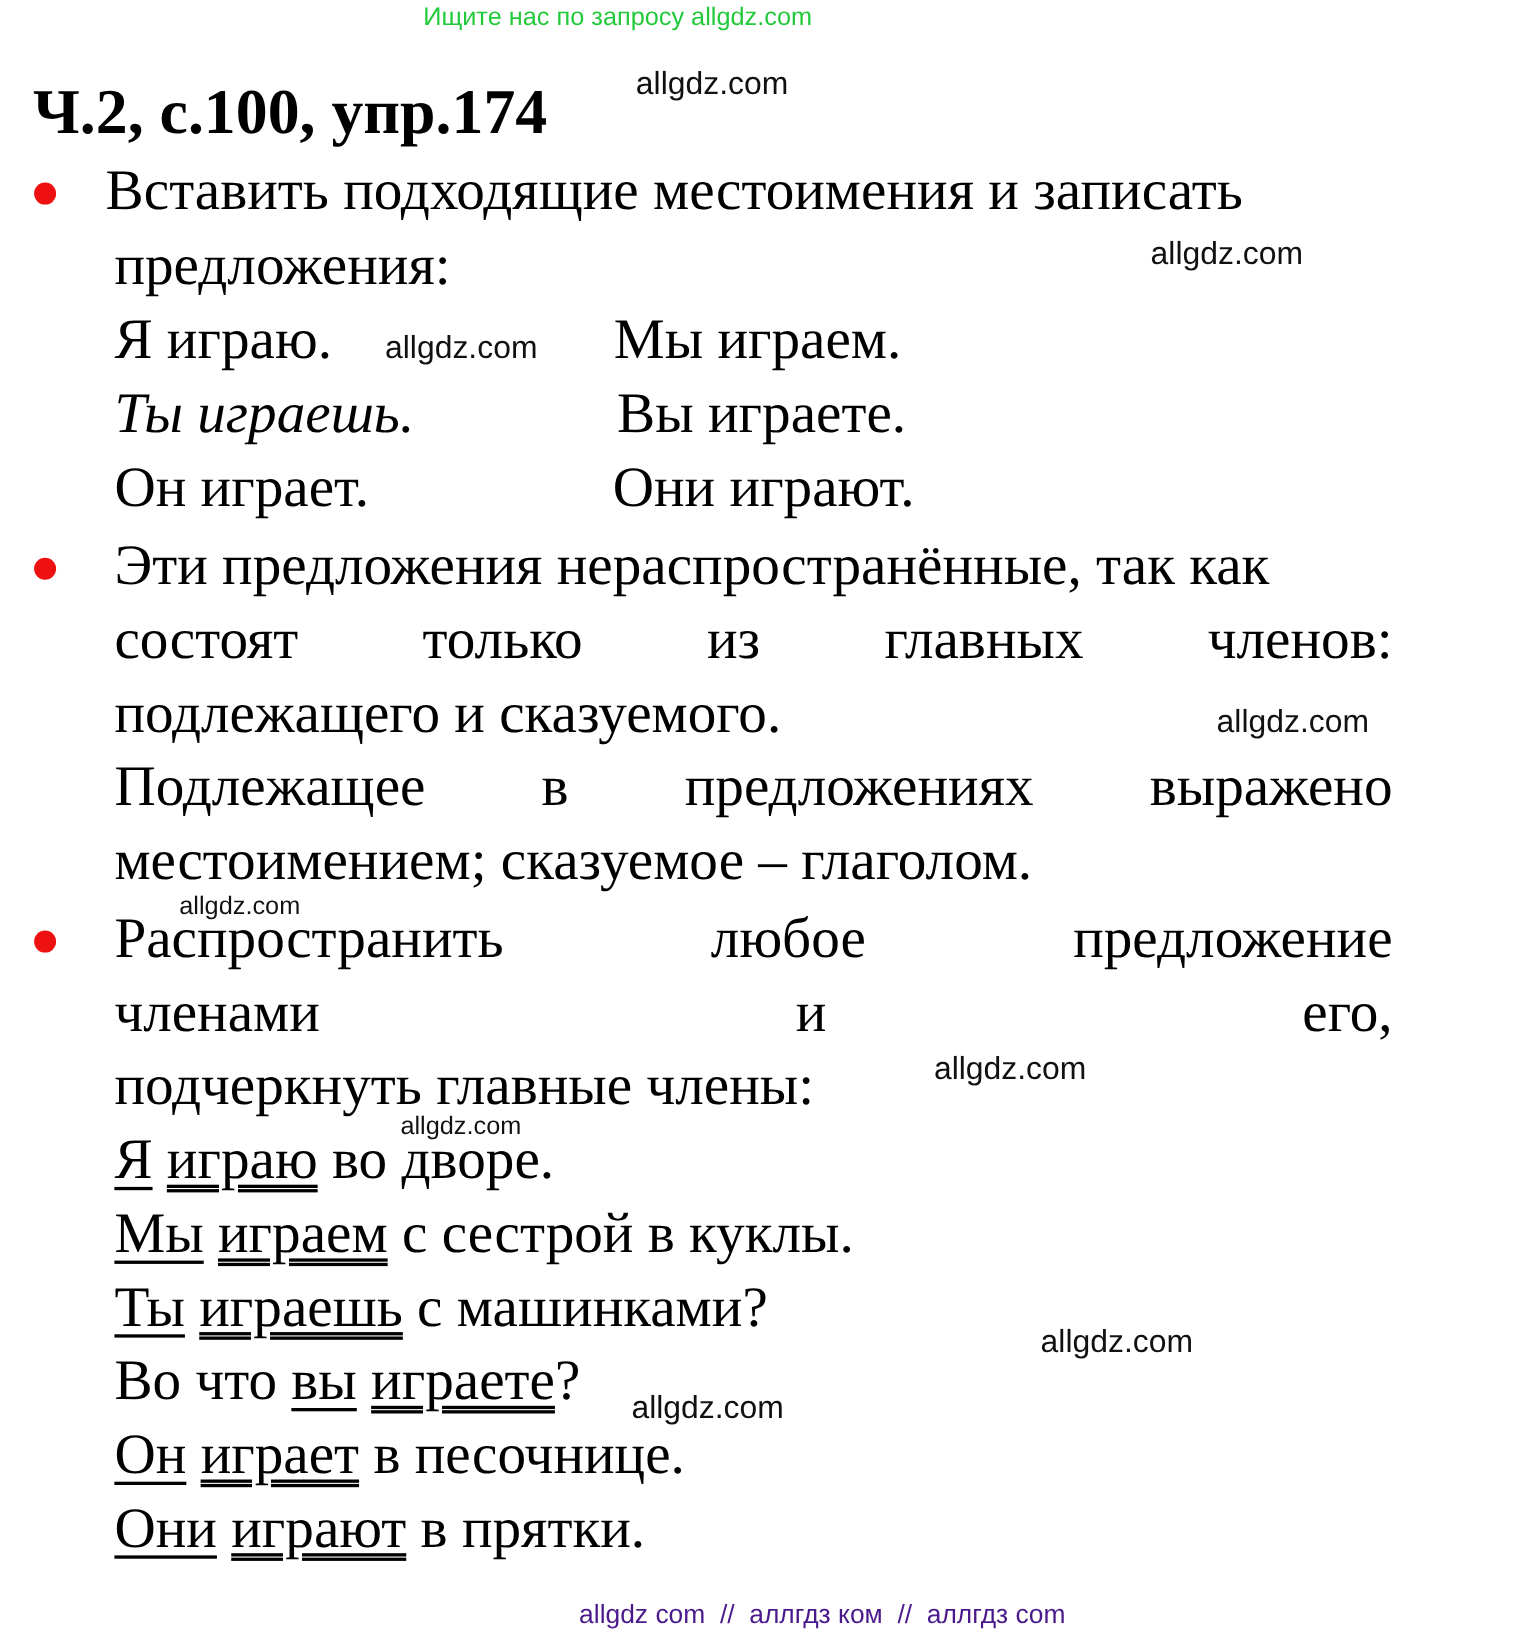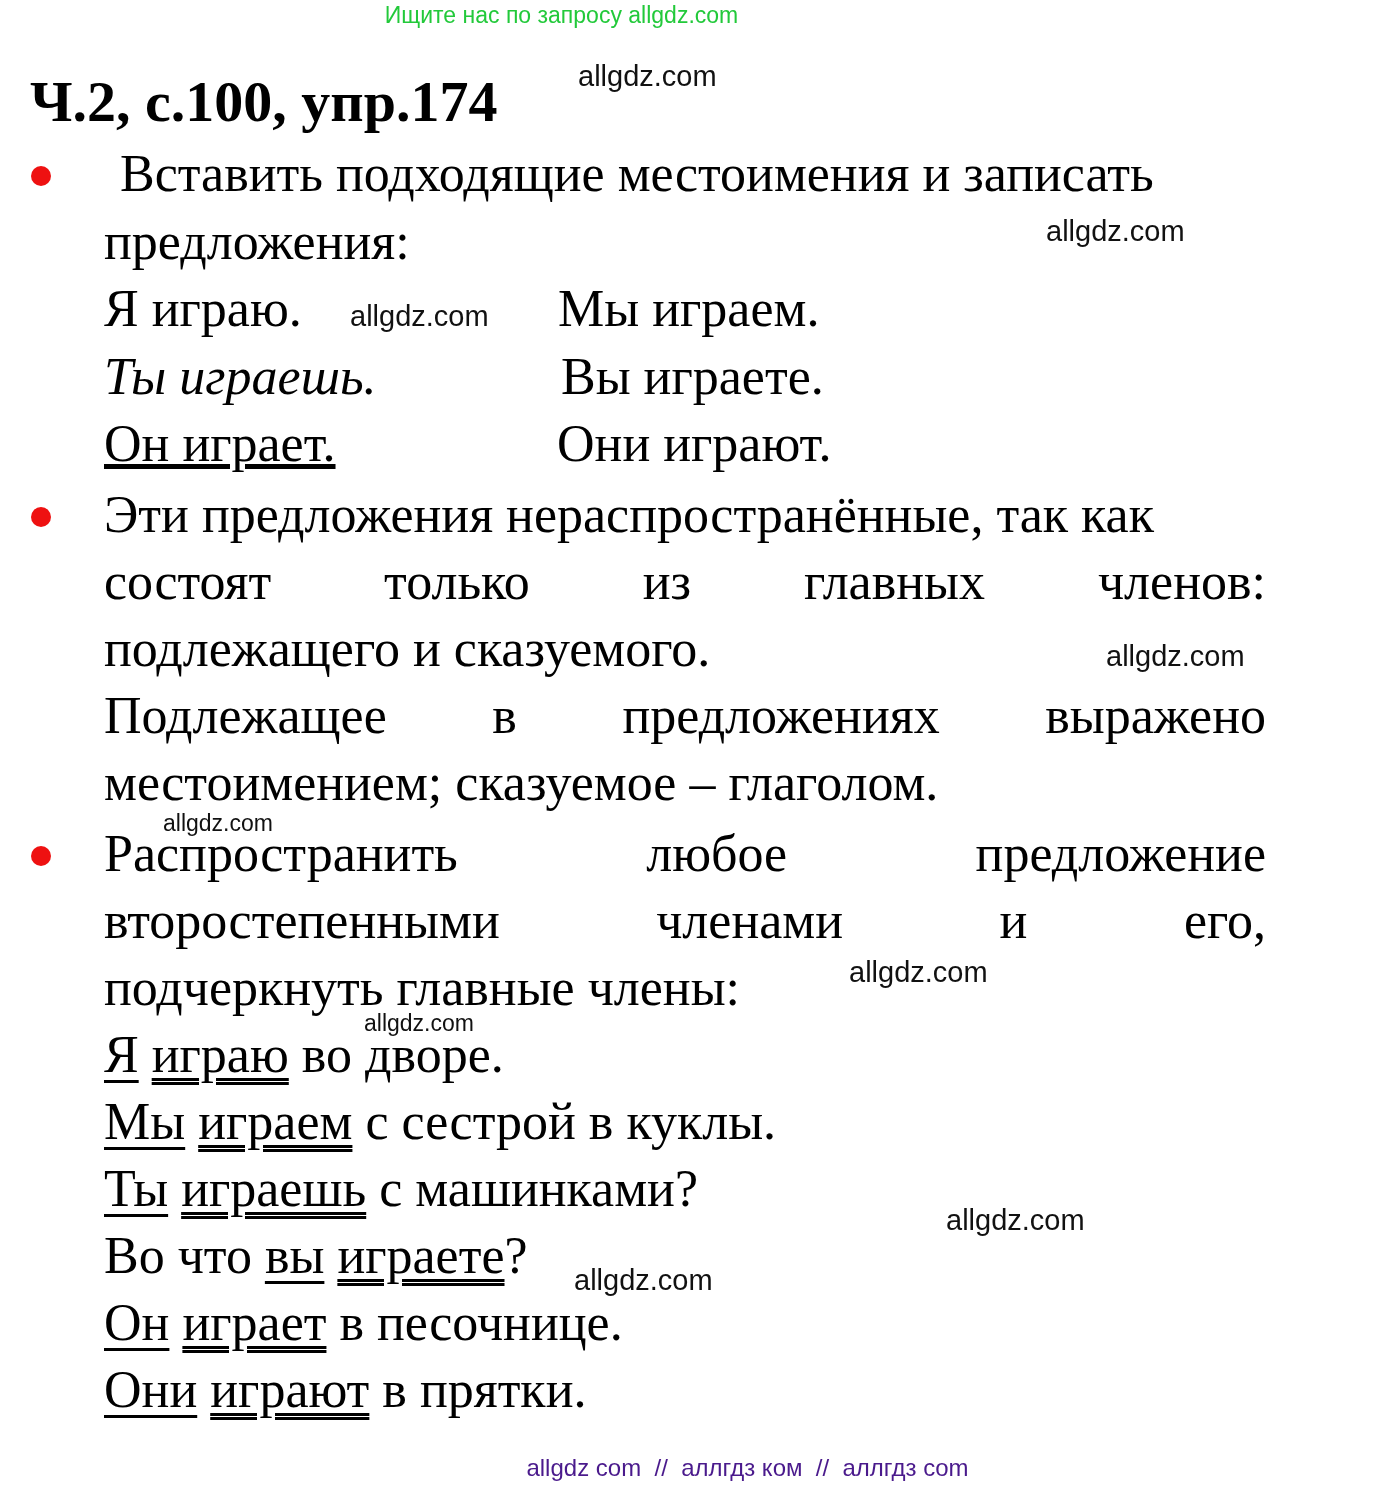--- a/index.html
+++ b/index.html
@@ -89,26 +89,26 @@
 <div class="abs wm" style="top:215px; left:1046px;">allgdz.com</div>
 <div class="abs wm" style="top:300px; left:350px;">allgdz.com</div>
 <div class="abs wm" style="top:640px; left:1106px;">allgdz.com</div>
 <div class="abs wm wm-small" style="top:810px; left:163px;">allgdz.com</div>
 <div class="abs wm" style="top:956px; left:849px;">allgdz.com</div>
 <div class="abs wm wm-small" style="top:1010px; left:364px;">allgdz.com</div>
 <div class="abs wm" style="top:1204px; left:946px;">allgdz.com</div>
 <div class="abs wm" style="top:1264px; left:574px;">allgdz.com</div>
 
 <div class="abs bullet" style="top:166px; left:31px;"></div>
-<div class="abs line" style="top:144px; left:120px;">Вставить подходящие местоимения и записать</div>
+<div class="abs line" style="top:144px; left:96px;">Вставить подходящие местоимения и записать</div>
 <div class="abs line" style="top:212px; left:104px;">предложения:</div>
 
 <div class="abs line" style="top:279px; left:104px;">Я играю.</div>
 <div class="abs line" style="top:347px; left:104px;font-style:italic;">Ты играешь.</div>
-<div class="abs line" style="top:414px; left:104px;text-decoration:underline;">Он играет.</div>
+<div class="abs line" style="top:414px; left:104px;">Он играет.</div>
 <div class="abs line" style="top:279px; left:558px;">Мы играем.</div>
 <div class="abs line" style="top:347px; left:561px;">Вы играете.</div>
 <div class="abs line" style="top:414px; left:557px;">Они играют.</div>
 
 <div class="abs bullet" style="top:507px; left:31px;"></div>
 <div class="abs line justify" style="top:485px; left:104px;">
   <span>Эти предложения нераспространённые, так как</span>
 </div>
 <div class="abs line justify" style="top:552px; left:104px;gap:28px;">
   <span>состоят</span>
@@ -126,21 +126,20 @@
 </div>
 <div class="abs line" style="top:753px; left:104px;">местоимением; сказуемое – глаголом.</div>
 
 <div class="abs bullet" style="top:846px; left:31px;"></div>
 <div class="abs line justify" style="top:824px; left:104px;">
   <span>Распространить</span>
   <span>любое</span>
   <span>предложение</span>
 </div>
 <div class="abs line justify" style="top:891px; left:104px;">
-  <span>второстепенными</span>
   <span>членами</span>
   <span>и</span>
   <span>его,</span>
 </div>
 <div class="abs line" style="top:958px; left:104px;">подчеркнуть главные члены:</div>
 
 <div class="abs line" style="top:1025px; left:104px;">
   <span></span><span class="u1">Я</span><span> </span><span class="u2">играю</span><span> во дворе.</span>
 </div>
 <div class="abs line" style="top:1092px; left:104px;">

